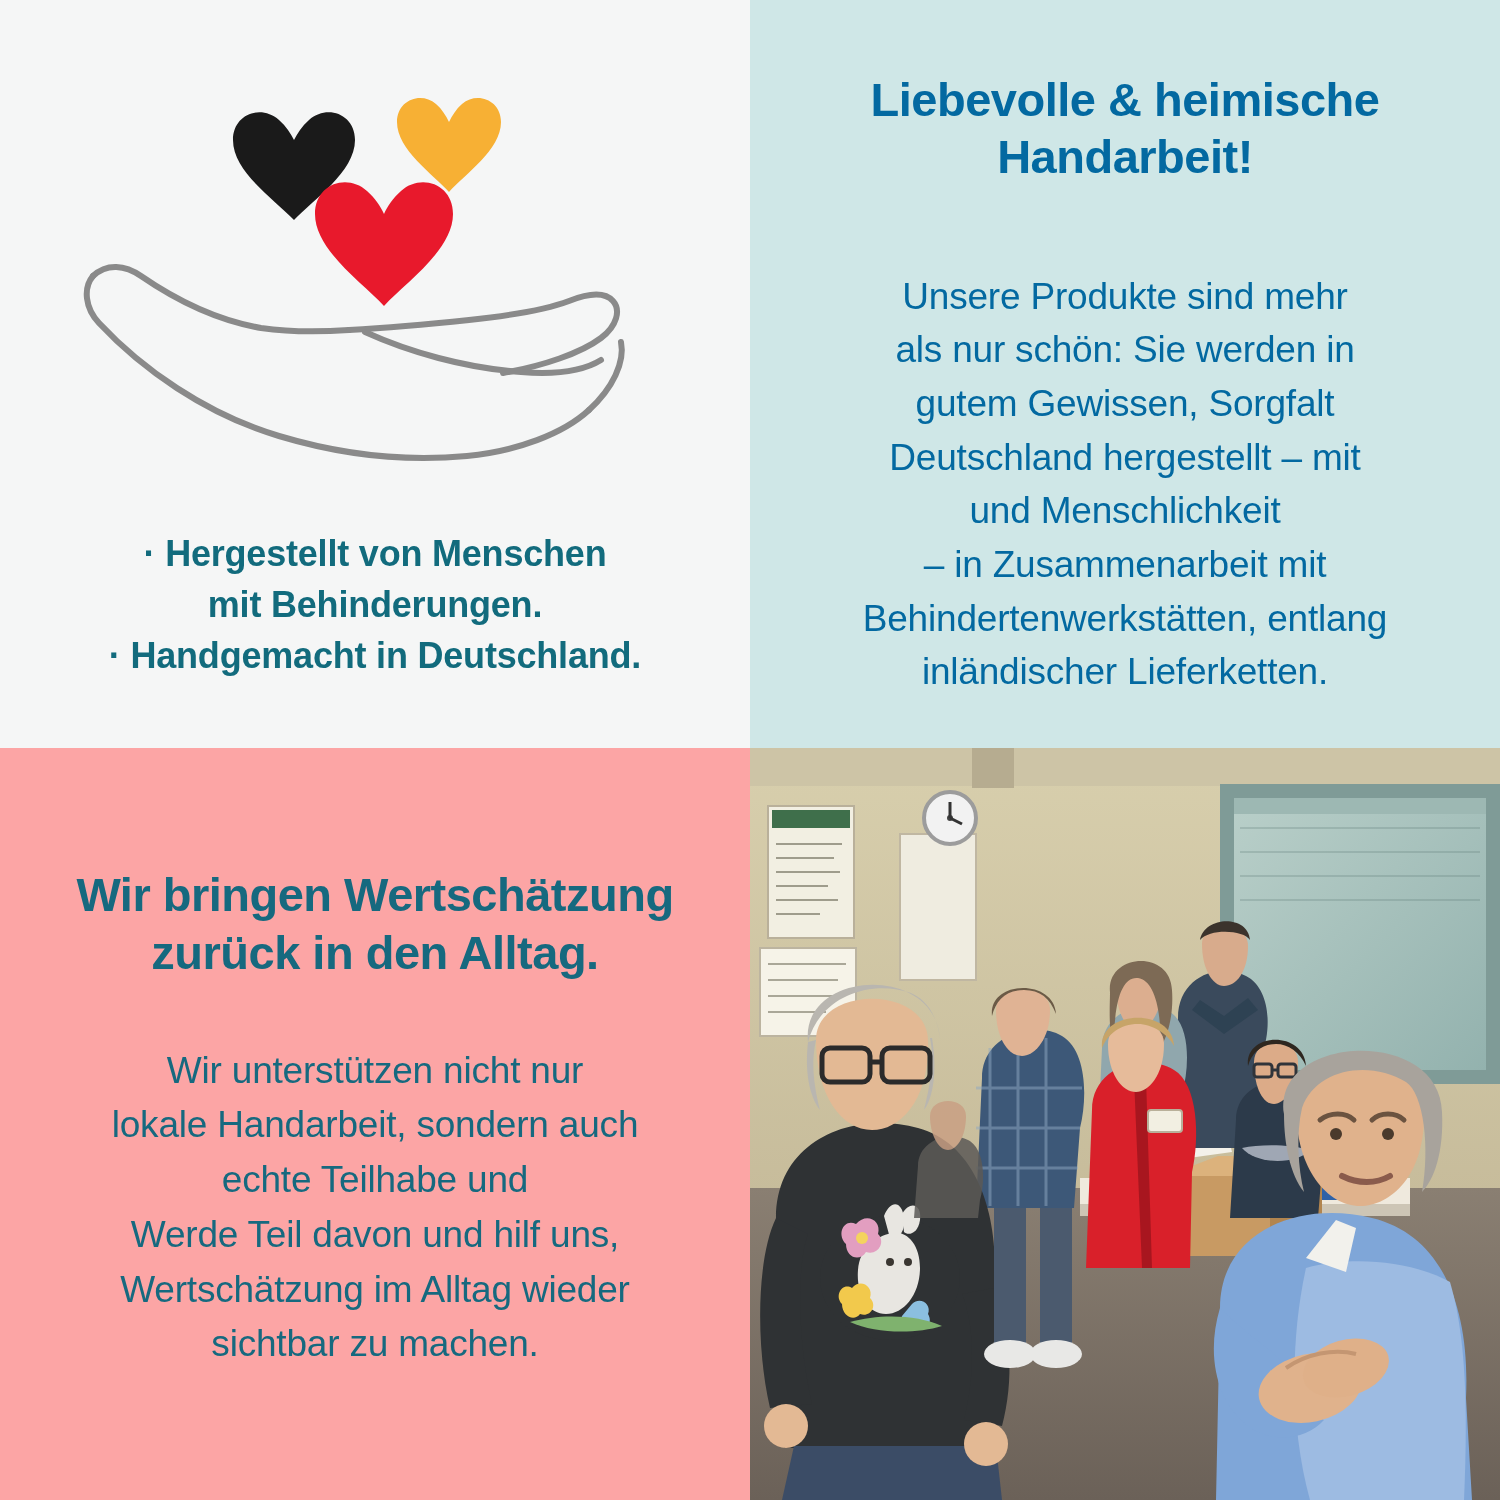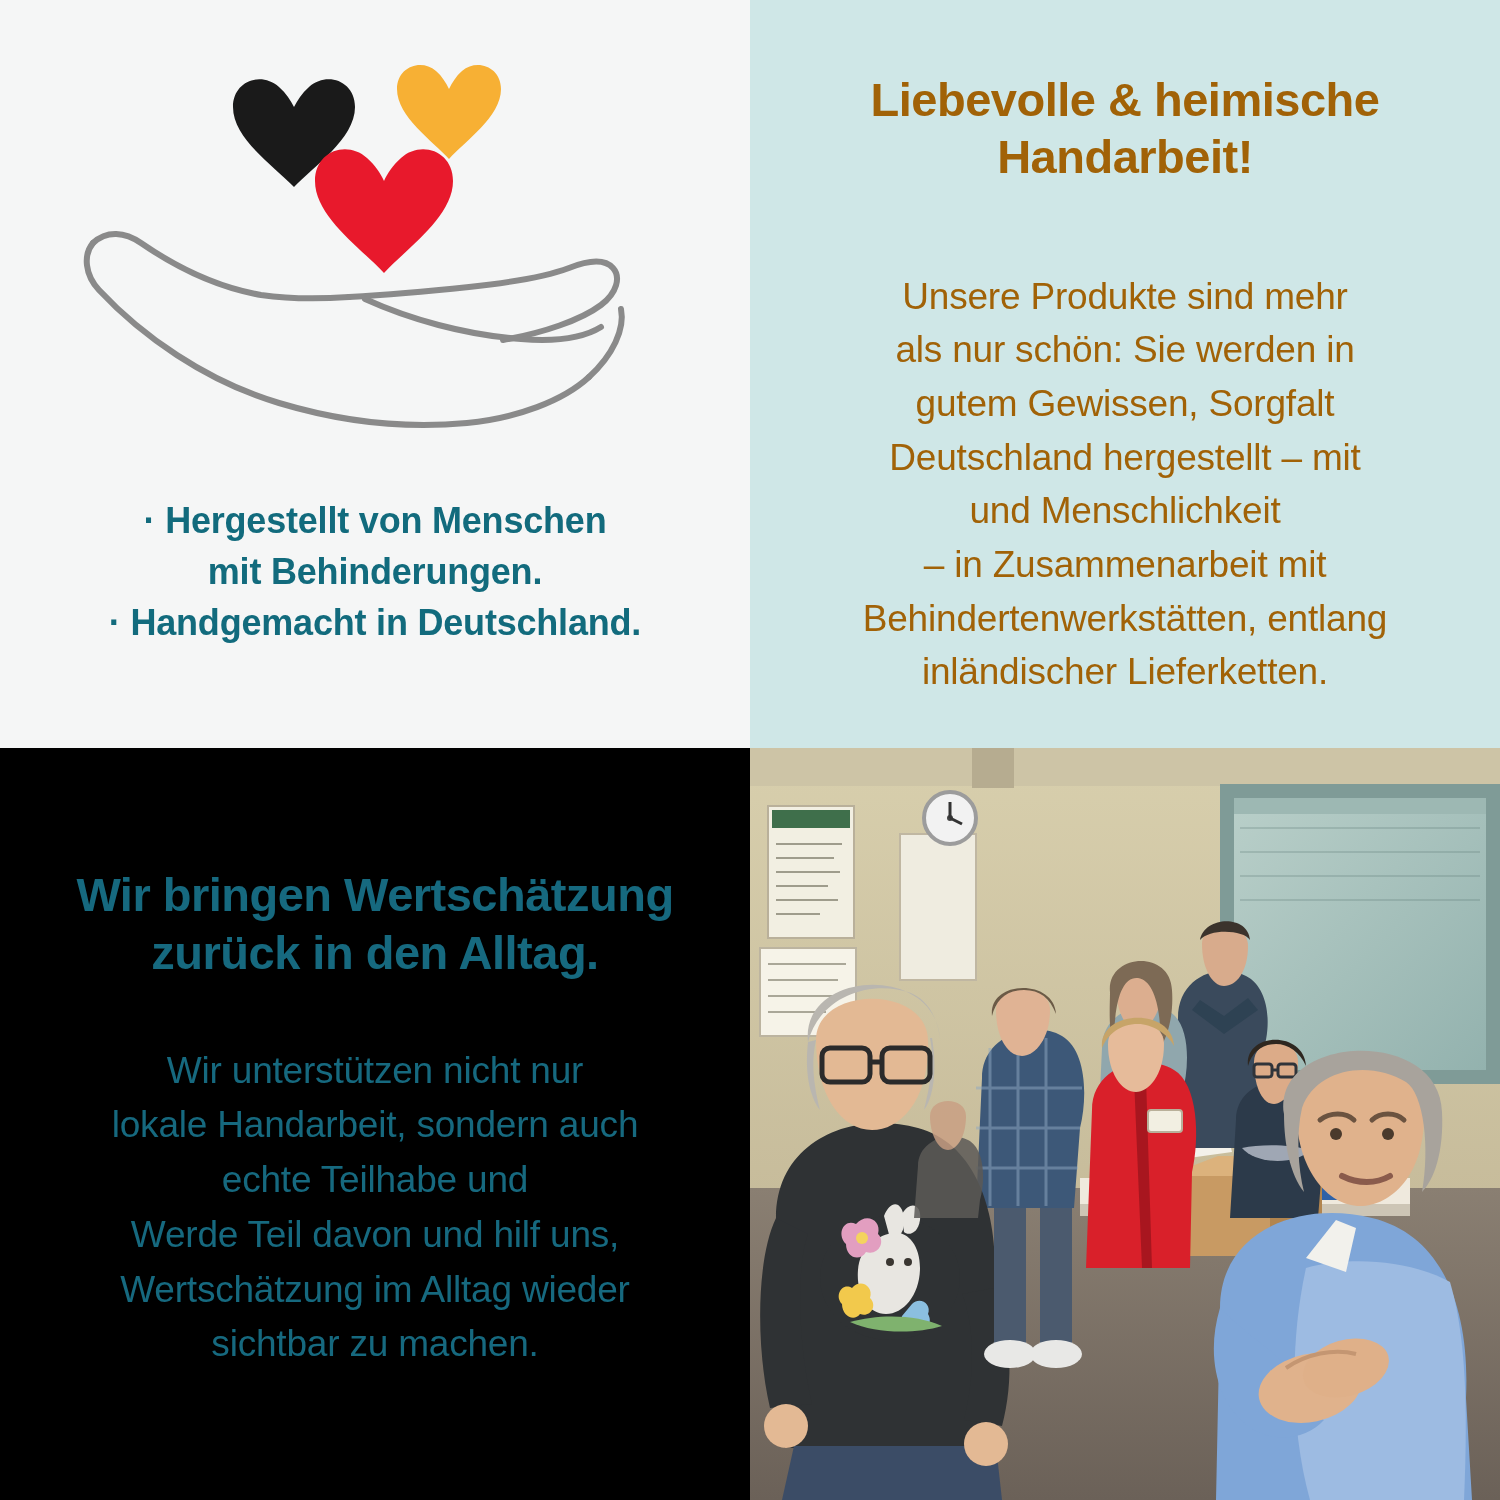--- a/index.html
+++ b/index.html
@@ -25,21 +25,21 @@
     overflow: hidden;
   }
 
   
   .q1 {
     background: #f5f6f6;
     display: flex;
     flex-direction: column;
     align-items: center;
     justify-content: flex-start;
-    padding-top: 47px;
+    padding-top: 80px;
     box-sizing: border-box;
   }
   .icon-wrap {
     width: 620px;
     height: 430px;
     position: relative;
   }
   .icon-wrap svg {
     display: block;
     width: 100%;
@@ -54,21 +54,21 @@
     line-height: 1.42;
     letter-spacing: -0.2px;
   }
   .claims .line {
     white-space: pre;
   }
 
   
   .q2 {
     background: #cfe7e7;
-    color: #a16207;
+    color: #0369a1;
     text-align: center;
     padding: 72px 48px 40px 48px;
     box-sizing: border-box;
   }
   .q2 h2 {
     margin: 0;
     font-size: 47px;
     font-weight: bold;
     line-height: 1.21;
     letter-spacing: -0.5px;
@@ -78,21 +78,21 @@
     font-size: 37px;
     line-height: 1.45;
     letter-spacing: -0.2px;
   }
   .q2 .body .line {
     white-space: pre;
   }
 
   
   .q3 {
-    background: #000000;
+    background: #fca5a5;
     color: #16697f;
     text-align: center;
     padding: 118px 42px 40px 42px;
     box-sizing: border-box;
   }
   .q3 h2 {
     margin: 0;
     font-size: 47px;
     font-weight: bold;
     line-height: 1.23;

